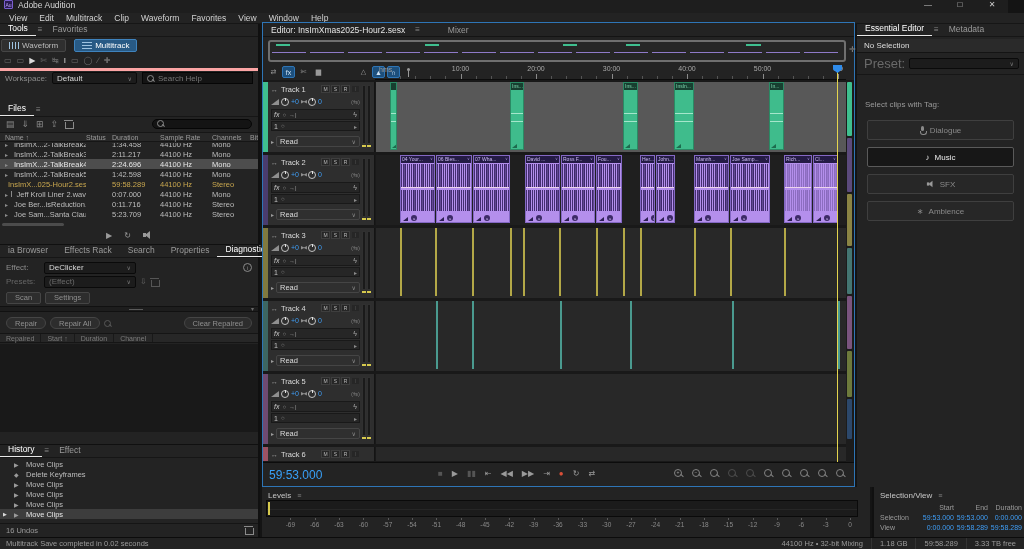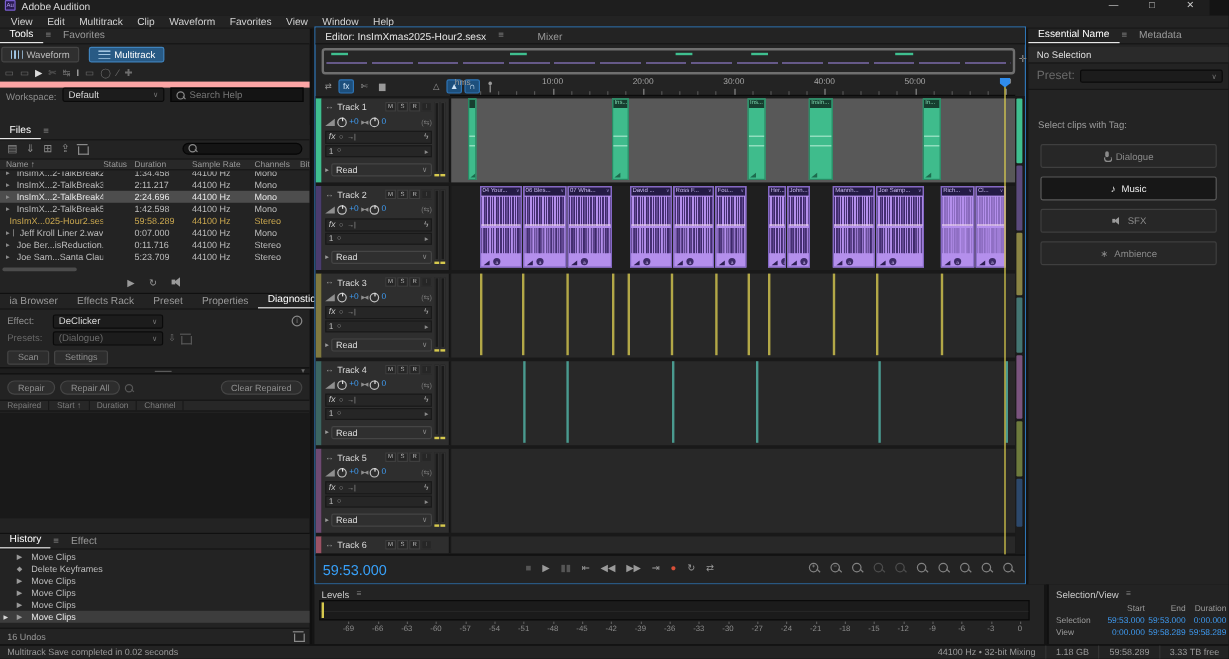--- a/index.html
+++ b/index.html
@@ -39,21 +39,21 @@
 #leftcol{position:absolute;left:0;top:24px;width:260px;bottom:12px;background:#232323;border-right:2px solid #101010}
 #toolstabs{position:absolute;left:0;top:0;right:0}
 #viewbtns{position:absolute;left:1px;top:15px;display:flex;gap:8px}
 .viewbtn{height:13px;padding:0 7px;font-size:8px;display:flex;align-items:center;gap:3px;background:#2f2f2f;border:1px solid #454545;color:#bdbdbd;border-radius:2px}
 .viewbtn.sel{background:#285a85;border-color:#3f83bd;color:#ffffff}
 .ic-wave{width:10px;height:7px;background:repeating-linear-gradient(90deg,#9fc3e0 0 1px,transparent 1px 3px)}
 .ic-mt{width:10px;height:7px;background:linear-gradient(#9fc3e0 0 1px,transparent 1px 3px,#9fc3e0 3px 4px,transparent 4px 6px,#9fc3e0 6px 7px)}
 #toolicons{position:absolute;left:4px;top:30px;display:flex;gap:5px;align-items:center;height:13px}
 #toolicons div{color:#6e6e6e;font-size:8px}
 #toolicons div.hot{color:#dcdcdc}
-#wsrow{position:absolute;left:0;top:44px;right:0;height:17px;border-top:5px solid #fca5a5;display:flex;align-items:flex-end;padding:0 5px;gap:5px}
+#wsrow{position:absolute;left:0;top:44px;right:0;height:17px;border-top:3px solid #fca5a5;display:flex;align-items:center;padding:0 5px;gap:5px}
 #wsrow .lbl{color:#8d8d8d;font-size:8px}
 #wsdd{width:98px;height:12px;font-size:8px}
 #helpsearch{width:118px;height:12px;background:#141414;border:1px solid #060606;display:flex;align-items:center;gap:4px;padding:0 4px}
 #helpsearch input{background:transparent;border:none;outline:none;color:#9a9a9a;font-size:8px;width:90px;font-family:"Liberation Sans",sans-serif}
 
 #filespanel{position:absolute;left:0;top:80px;right:0;height:140px}
 #filestools{position:absolute;left:0;top:12px;right:0;height:15px;display:flex;align-items:center;gap:7px;padding:0 6px}
 #filestools .fi{color:#8a8a8a;font-size:9px}
 #filesearch{margin-left:auto;width:100px;height:10px;background:#141414;border:1px solid #060606;border-radius:5px;display:flex;align-items:center;padding:0 4px}
 #filehead{position:absolute;left:0;top:28px;right:0;height:10px;background:#282828;border-top:1px solid #161616;border-bottom:1px solid #161616;display:flex;color:#9a9a9a;font-size:7px;align-items:center}
@@ -181,21 +181,21 @@
 #meterbox{position:absolute;left:4px;top:13px;width:592px;height:17px;background:#1b1b1b;border:1px solid #0a0a0a}
 #meterbox::before{content:"";position:absolute;left:0;right:0;top:8px;height:1px;background:#262626}
 #meteryellow{position:absolute;left:1px;top:1px;width:2px;bottom:1px;background:#d6c94d}
 #dbscale{position:absolute;left:4px;top:31px;width:592px;height:12px}
 .dblab{position:absolute;transform:translateX(-50%);color:#8a8a8a;font-size:6.5px;top:3px}
 .dbtick{position:absolute;width:1px;height:2px;background:#5a5a5a;top:0}
 
 #essound{position:absolute;left:857px;top:24px;width:167px;height:463px;background:#232323}
 #nosel{position:absolute;left:0;right:0;top:15px;height:14px;background:#2a2a2a;border-bottom:1px solid #141414;display:flex;align-items:center;padding-left:7px;color:#dedede;font-size:8px}
 #presetrow{position:absolute;left:7px;right:5px;top:33px;height:13px;display:flex;align-items:center;gap:4px}
-#presetrow .lbl{color:#6a6a6a;font-size:10px}
+#presetrow .lbl{color:#6a6a6a;font-size:13px}
 #presetdd{flex:1;height:11px;color:#555}
 #esdivider{position:absolute;left:0;right:0;top:50px;height:1px;background:#161616}
 #tagprompt{position:absolute;left:8px;top:76px;color:#9a9a9a;font-size:8px}
 .tagbtn{position:absolute;left:10px;width:147px;height:20px;background:#272727;border:1px solid #3f3f3f;border-radius:2px;display:flex;align-items:center;justify-content:center;gap:5px;color:#8a8a8a;font-size:8px}
 .tagbtn.active{background:#171717;border-color:#5a5a5a;color:#ececec}
 
 #selview{position:absolute;left:872px;top:487px;width:152px;height:50px;background:#232323;border-left:2px solid #101010}
 #svtable{position:absolute;left:2px;top:15px;right:2px}
 .svrow{display:flex;height:10px;align-items:center}
 .svlab{width:44px;padding-left:4px;color:#9a9a9a;font-size:7px}
@@ -402,38 +402,38 @@
           <div>▶</div>
           <div>↻</div>
           <div class="ico-spk"></div>
         </div>
     </div>
 
     <div id="rackpanel">
       <div class="tabbar" id="racktabs">
           <div class="tab">ia Browser</div>
           <div class="tab">Effects Rack</div>
-          <div class="tab">Preset</div>
+          <div class="tab">Search</div>
           <div class="tab">Properties</div>
           <div class="tab sel">Diagnostics</div>
           <div class="tmenu">≡</div>
           <div class="tmenu" style="margin-left: auto;">»</div>
         </div>
       <div class="row" id="effrow">
         <span class="lbl">Effect:</span>
         <div id="effdd" class="dd">
           <span>DeClicker</span>
             <span class="car">∨</span>
         </div>
         <span style="margin-left:auto;width:9px;height:9px;border:1px solid #8a8a8a;border-radius:50%;color:#8a8a8a;font-size:6px;display:flex;align-items:center;justify-content:center">i</span>
       </div>
       <div class="row" id="prerow">
         <span class="lbl" style="color:#666">Presets:</span>
         <div id="predd" class="dd">
-          <span>(Dialogue)</span>
+          <span>(Effect)</span>
             <span class="car">∨</span>
         </div>
         <span style="color:#666;font-size:8px">⇩</span>
         <span class="ico-trash" style="opacity:.5"></span>
       </div>
       <div class="row" id="diagbtns">
         <div class="btn sbtn">Scan</div>
         <div class="btn sbtn">Settings</div>
       </div>
       <div id="splitter"></div>
@@ -1104,21 +1104,21 @@
         <div class="dblab" style="left: 535.333px;">-6</div>
         <div class="dbtick" style="left: 559.667px;"></div>
         <div class="dblab" style="left: 559.667px;">-3</div>
         <div class="dbtick" style="left: 584px;"></div>
         <div class="dblab" style="left: 584px;">0</div>
       </div>
   </div>
 
   <div id="essound">
     <div class="tabbar" id="estabs">
-        <div class="tab sel">Essential Name</div>
+        <div class="tab sel">Essential Editor</div>
         <div class="tmenu">≡</div>
         <div class="tab">Metadata</div>
       </div>
     <div id="nosel">No Selection</div>
     <div id="presetrow">
       <span class="lbl">Preset:</span>
       <div id="presetdd" class="dd">
           <span class="car">∨</span>
         </div>
     </div>

